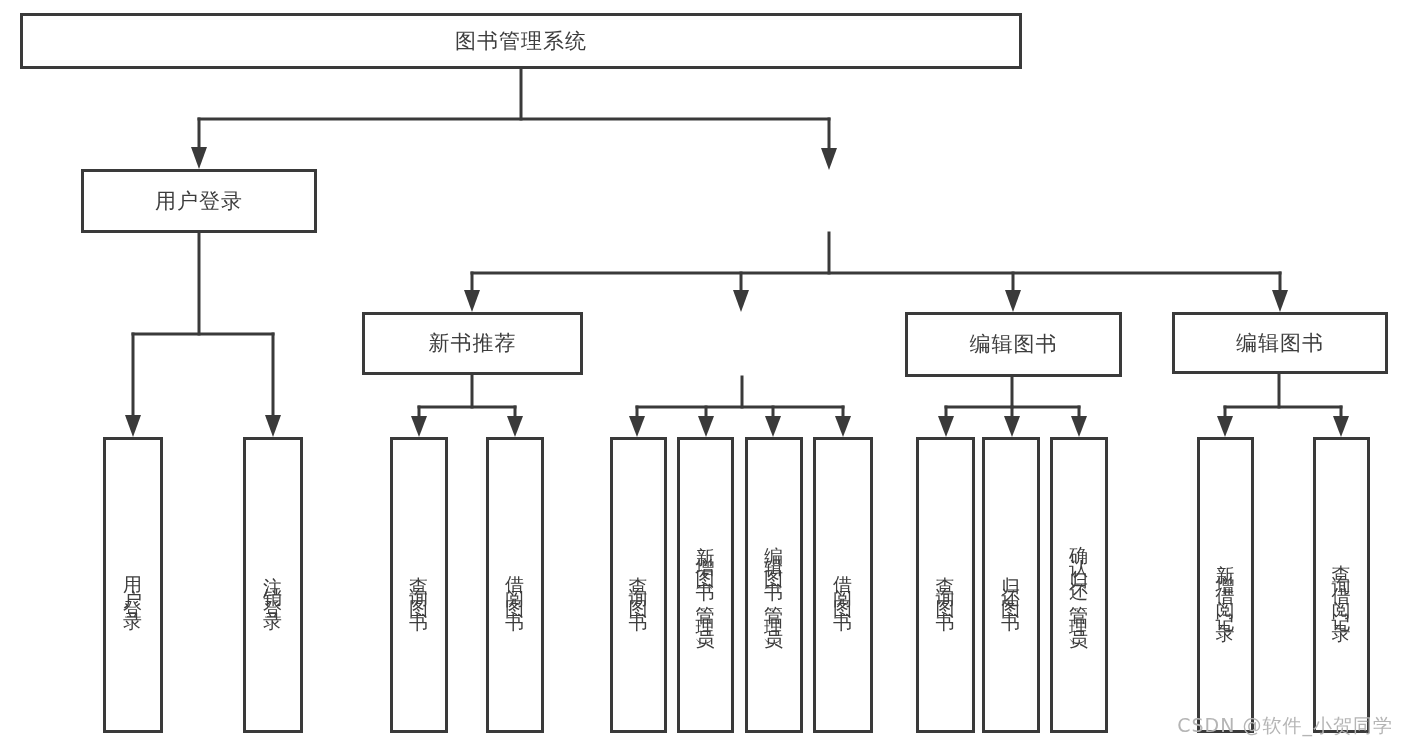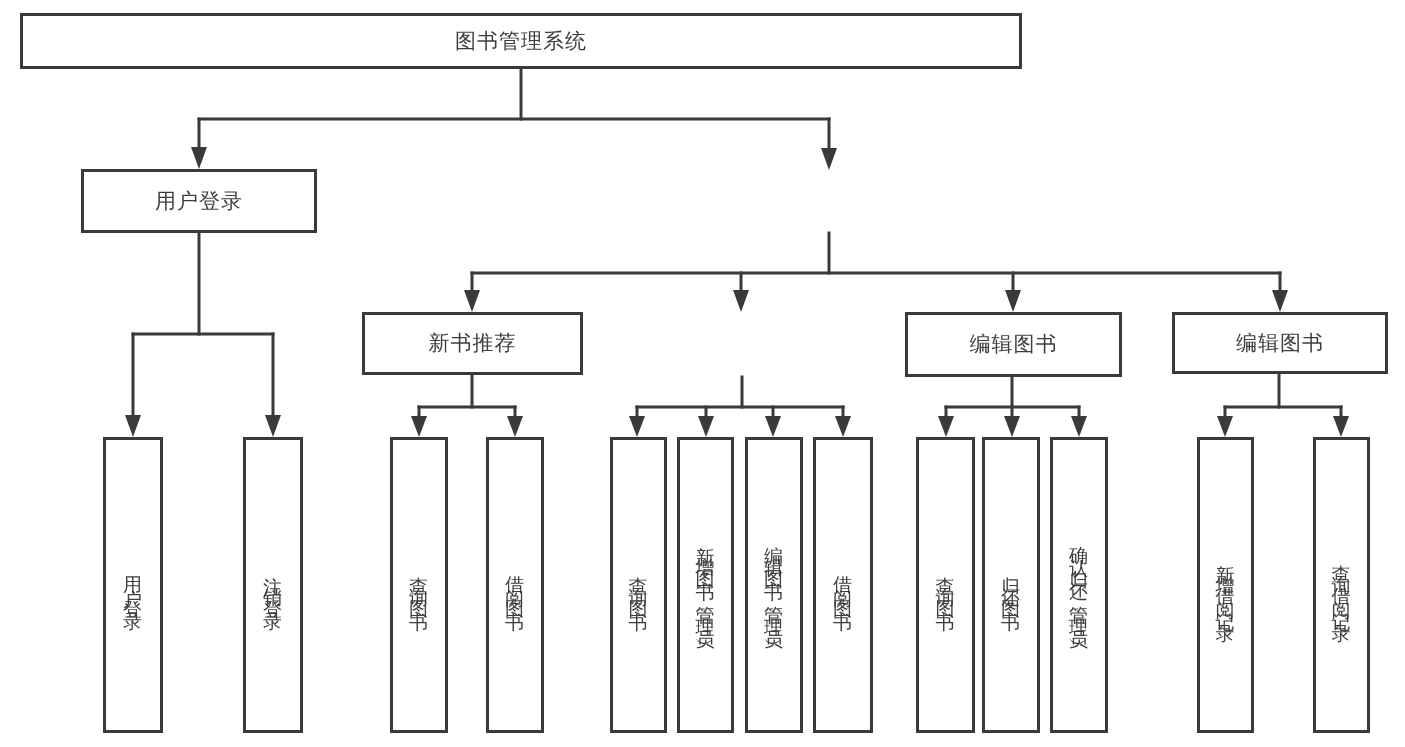--- a/index.html
+++ b/index.html
@@ -123,13 +123,14 @@
   <div class="vnode" style="left:745px;width:58px">编辑图书（管理员）</div>
   <div class="vnode" style="left:813px;width:60px">借阅图书</div>
 
   <div class="vnode" style="left:916px;width:59px">查询图书</div>
   <div class="vnode" style="left:982px;width:58px">归还图书</div>
   <div class="vnode" style="left:1050px;width:58px">确认归还（管理员）</div>
 
   <div class="vnode" style="left:1197px;width:57px">新增借阅记录</div>
   <div class="vnode" style="left:1313px;width:57px">查询借阅记录</div>
 
+  <div class="watermark">CSDN @软件_小贺同学</div>
 </div>
 
 </body></html>

